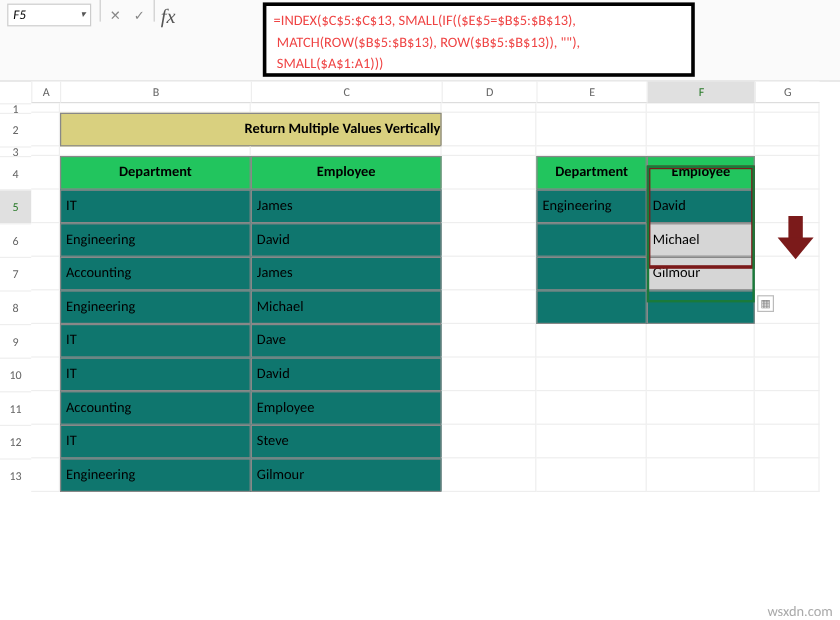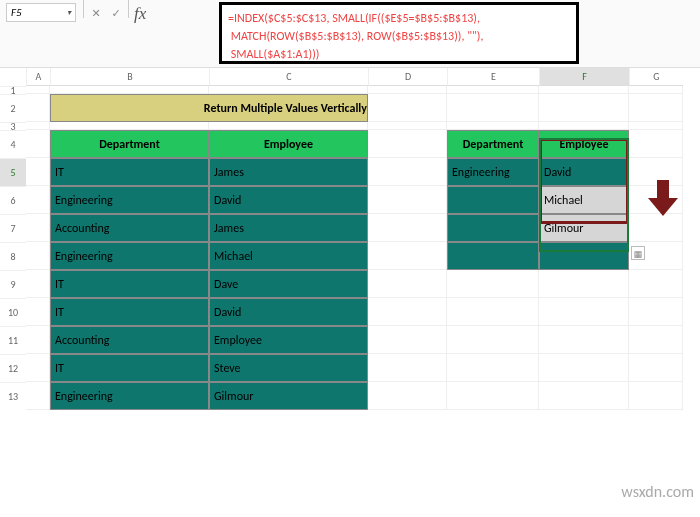--- a/index.html
+++ b/index.html
@@ -170,21 +170,21 @@
     .bigarrow .head {
       position:absolute;left:0;top:18px;width:0;height:0;
       border-left:15px solid transparent;border-right:15px solid transparent;border-top:18px solid #7b1a1a;
     }
     .fillhandle {
       position:absolute;width:14px;height:14px;
       border:1px solid #bbb;background:#fff;font-size:9px;
       display:flex;align-items:center;justify-content:center;color:#888;
     }
     .watermark {
-      position:absolute;right:6px;bottom:16px;font-size:16px;color:#aaa;
+      position:absolute;right:6px;bottom:0;font-size:12px;color:#aaa;
     }
     .green-border {
       position:absolute;border:2px solid #1a7a3a;pointer-events:none;
     }
   </style>
 </head>
 <body>
 
 <div class="topbar">
   <div class="namebox-wrap">

